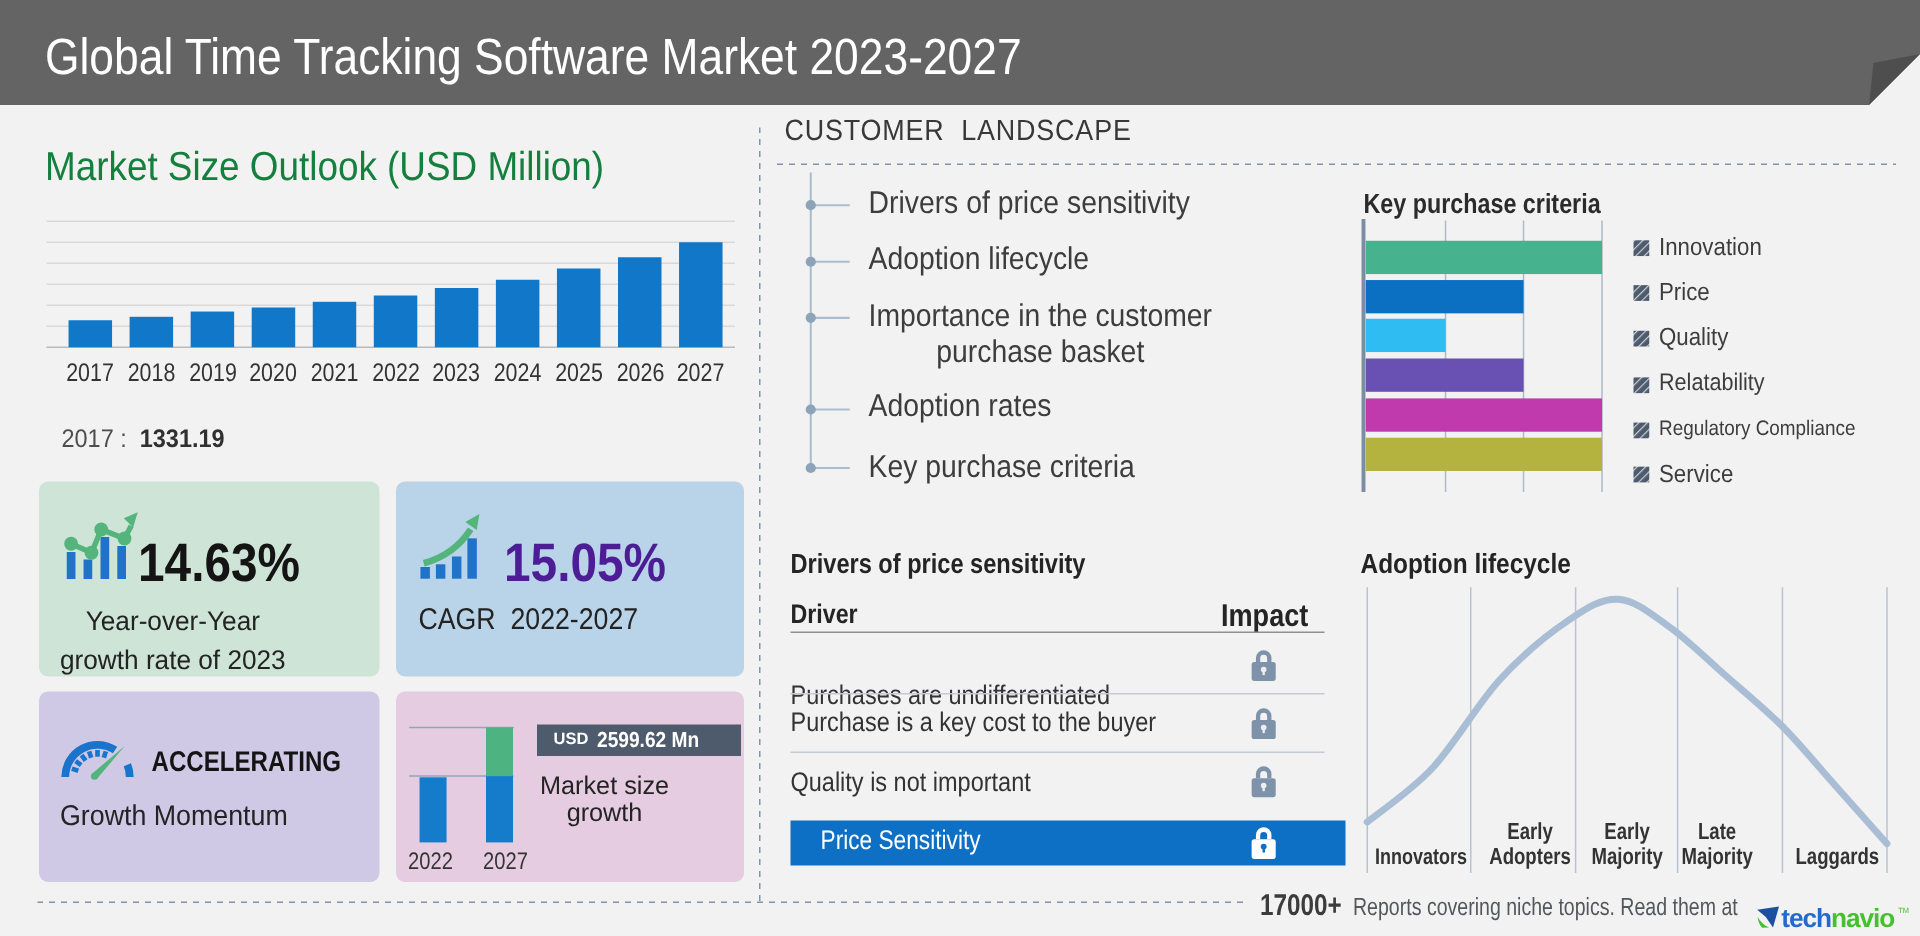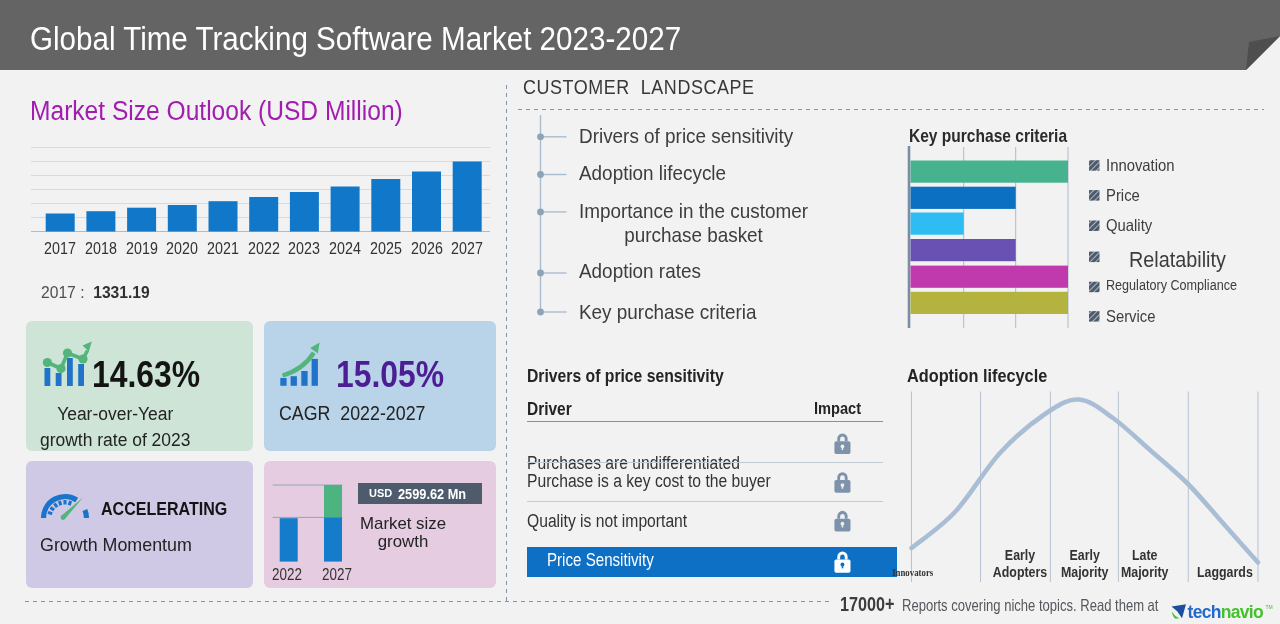--- a/index.html
+++ b/index.html
@@ -31,21 +31,21 @@
 </head>
 <body>
 
 <div class="abs" style="left:0;top:0;width:1280px;height:70px;background:#646464;"></div>
 <svg class="abs" style="left:1240px;top:30px;" width="40" height="40" viewBox="0 0 40 40">
   <polygon points="6,40 40,6 40,40" fill="#f2f2f3"></polygon>
   <polygon points="6,40 9,12 40,6" fill="#4e4e4e"></polygon>
 </svg>
 <div class="abs nw" style="left:30px;top:19px;color:#fff;font-size:34px;"><span class="sx87">Global Time Tracking Software Market 2023-2027</span></div>
 
-<div class="abs nw" style="left:30px;top:96px;color:#a21caf;font-size:27px;"><span class="sx91">Market Size Outlook (USD Million)</span></div>
+<div class="abs nw" style="left:30px;top:96px;color:#15803d;font-size:27px;"><span class="sx91">Market Size Outlook (USD Million)</span></div>
 
 <svg class="abs" style="left:0px;top:0px;" width="510" height="260" viewBox="0 0 510 260">
   <g stroke="#d9d9da" stroke-width="1">
     <line x1="31" y1="147.5" x2="490" y2="147.5"></line>
     <line x1="31" y1="161.5" x2="490" y2="161.5"></line>
     <line x1="31" y1="175.5" x2="490" y2="175.5"></line>
     <line x1="31" y1="189.5" x2="490" y2="189.5"></line>
     <line x1="31" y1="203.5" x2="490" y2="203.5"></line>
     <line x1="31" y1="217.5" x2="490" y2="217.5"></line>
   </g>
@@ -139,21 +139,21 @@
 
 <svg class="abs" style="left:264px;top:461px;" width="120" height="110" viewBox="0 0 120 110">
   <line x1="8.7" y1="24" x2="78.5" y2="24" stroke="#8fa6bb" stroke-width="1"></line>
   <line x1="8.7" y1="56.4" x2="78.5" y2="56.4" stroke="#8fa6bb" stroke-width="1"></line>
   <rect x="15.7" y="57.2" width="18" height="43.4" fill="#147ccb"></rect>
   <rect x="60" y="24" width="18" height="32.4" fill="#4cb381"></rect>
   <rect x="60" y="56.4" width="18" height="44.2" fill="#147ccb"></rect>
 </svg>
 <div class="xlab" style="left:267px;top:566px;width:40px;font-size:16px;">2022</div>
 <div class="xlab" style="left:317px;top:566px;width:40px;font-size:16px;">2027</div>
-<div class="abs" style="left:358px;top:483px;width:124px;height:21px;background:#4e5b6c;color:#fff;">
+<div class="abs" style="left:358px;top:483px;width:136px;height:21px;background:#4e5b6c;color:#fff;">
   <span class="abs nw" style="left:11px;top:4px;font-size:11px;font-weight:bold;">USD</span>
   <span class="abs nw" style="left:40px;top:2.5px;font-size:14.5px;font-weight:bold;"><span class="sx88">2599.62 Mn</span></span>
 </div>
 <div class="abs nw" style="left:360px;top:515px;font-size:17px;color:#232323;line-height:17.5px;"><span class="sx99">Market size<br>growth</span></div>
 
 <div class="abs vdash" style="left:506px;top:85px;height:516px;"></div>
 <div class="abs hdash" style="left:25px;top:601px;width:806px;"></div>
 
 <div class="abs nw" style="left:523px;top:76px;font-size:19.5px;font-weight:normal;color:#383838;"><span class="sx92" style="letter-spacing:0.6px;">CUSTOMER&nbsp; LANDSCAPE</span></div>
 <div class="abs hdash" style="left:518px;top:109px;width:746px;"></div>
@@ -206,27 +206,27 @@
     <rect x="189" y="50.1" width="10.5" height="10.5" fill="url(#hatch)"></rect>
     <rect x="189" y="80.5" width="10.5" height="10.5" fill="url(#hatch)"></rect>
     <rect x="189" y="111.6" width="10.5" height="10.5" fill="url(#hatch)"></rect>
     <rect x="189" y="141.7" width="10.5" height="10.5" fill="url(#hatch)"></rect>
     <rect x="189" y="171.1" width="10.5" height="10.5" fill="url(#hatch)"></rect>
   </g>
 </svg>
 <div class="abs nw" style="left:1106px;top:156px;font-size:16.5px;color:#3d3d3d;"><span class="sx90">Innovation</span></div>
 <div class="abs nw" style="left:1106px;top:186px;font-size:16.5px;color:#3d3d3d;"><span class="sx90">Price</span></div>
 <div class="abs nw" style="left:1106px;top:216px;font-size:16.5px;color:#3d3d3d;"><span class="sx90">Quality</span></div>
-<div class="abs nw" style="left:1129px;top:247px;font-size:22px;color:#3d3d3d;"><span class="sx90">Relatability</span></div>
+<div class="abs nw" style="left:1106px;top:247px;font-size:16px;color:#3d3d3d;"><span class="sx90">Relatability</span></div>
 <div class="abs nw" style="left:1106px;top:277px;font-size:14px;color:#3d3d3d;"><span class="sx90">Regulatory Compliance</span></div>
 <div class="abs nw" style="left:1106px;top:307px;font-size:16.5px;color:#3d3d3d;"><span class="sx90">Service</span></div>
 
 <div class="abs nw" style="left:527px;top:365px;font-size:18.5px;font-weight:bold;color:#242424;"><span class="sx85">Drivers of price sensitivity</span></div>
 <div class="abs nw" style="left:527px;top:399px;font-size:18px;font-weight:bold;color:#242424;"><span class="sx86">Driver</span></div>
-<div class="abs nw" style="left:814px;top:399px;font-size:17px;font-weight:bold;color:#242424;"><span class="sx86">Impact</span></div>
+<div class="abs nw" style="left:814px;top:399px;font-size:21px;font-weight:bold;color:#242424;"><span class="sx86">Impact</span></div>
 <div class="abs" style="left:527px;top:421px;width:356px;height:1px;background:#909090;"></div>
 <div class="abs nw" style="left:527px;top:433px;font-size:18px;color:#333;margin-top:20px;"><span class="sx87">Purchases are undifferentiated</span></div>
 <div class="abs" style="left:527px;top:462px;width:356px;height:1px;background:#c2cbd3;"></div>
 <div class="abs nw" style="left:527px;top:471px;font-size:18px;color:#333;text-decoration:underline;"><span class="sx87">Purchase is a key cost to the buyer</span></div>
 <div class="abs" style="left:527px;top:501px;width:356px;height:1px;background:#c2cbd3;"></div>
 <div class="abs nw" style="left:527px;top:511px;font-size:18px;color:#333;"><span class="sx87">Quality is not important</span></div>
 <div class="abs" style="left:527px;top:547px;width:370px;height:30px;background:#0e70c4;"></div>
 <div class="abs nw" style="left:547px;top:550px;font-size:18px;color:#fff;"><span class="sx84">Price Sensitivity</span></div>
 
 <svg class="abs" style="left:832px;top:431.5px;" width="24" height="160" viewBox="0 0 24 160">
@@ -256,21 +256,21 @@
     <line x1="11.5" y1="6.5" x2="11.5" y2="197"></line>
     <line x1="80.5" y1="6.5" x2="80.5" y2="197"></line>
     <line x1="150.4" y1="6.5" x2="150.4" y2="197"></line>
     <line x1="218.4" y1="6.5" x2="218.4" y2="197"></line>
     <line x1="288.3" y1="6.5" x2="288.3" y2="197"></line>
     <line x1="358" y1="6.5" x2="358" y2="197"></line>
   </g>
   <path d="M11.5,163 C 18.8,157.0 40.2,142.8 55.0,127.0 C 69.8,111.2 85.0,84.3 100.0,68.0 C 115.0,51.7 131.8,37.9 145.0,29.0 C 158.2,20.1 167.7,13.8 179.0,14.5 C 190.3,15.2 201.2,24.6 213.0,33.0 C 224.8,41.4 237.5,54.0 250.0,65.0 C 262.5,76.0 276.0,87.0 288.0,99.0 C 300.0,111.0 310.3,123.9 322.0,137.0 C 333.7,150.1 352.0,170.8 358.0,177.5" fill="none" stroke="#a9bed5" stroke-width="4.6" stroke-linecap="round"></path>
 </svg>
 
-<div class="abs" style="left:887px;top:547px;width:120px;text-align:left;font-size:11px;font-weight:bold;color:#333;line-height:16.5px;font-family:Liberation Serif, serif;"><span style="transform:scaleX(0.8);transform-origin:50% 50%;display:inline-block;">&nbsp;<br>Innovators</span></div>
+<div class="abs" style="left:887px;top:547px;width:120px;text-align:center;font-size:15px;font-weight:bold;color:#333;line-height:16.5px;"><span style="transform:scaleX(0.8);transform-origin:50% 50%;display:inline-block;">&nbsp;<br>Innovators</span></div>
 <div class="abs" style="left:960px;top:547px;width:120px;text-align:center;font-size:15.5px;font-weight:bold;color:#333;line-height:16.5px;"><span style="transform:scaleX(0.8);transform-origin:50% 50%;display:inline-block;">Early<br>Adopters</span></div>
 <div class="abs" style="left:1025px;top:547px;width:120px;text-align:center;font-size:15.5px;font-weight:bold;color:#333;line-height:16.5px;"><span style="transform:scaleX(0.8);transform-origin:50% 50%;display:inline-block;">Early<br>Majority</span></div>
 <div class="abs" style="left:1085px;top:547px;width:120px;text-align:center;font-size:15.5px;font-weight:bold;color:#333;line-height:16.5px;"><span style="transform:scaleX(0.8);transform-origin:50% 50%;display:inline-block;">Late<br>Majority</span></div>
 <div class="abs" style="left:1165px;top:547px;width:120px;text-align:center;font-size:15.5px;font-weight:bold;color:#333;line-height:16.5px;"><span style="transform:scaleX(0.8);transform-origin:50% 50%;display:inline-block;">&nbsp;<br>Laggards</span></div>
 
 <div class="abs nw" style="left:840px;top:593px;font-size:20px;font-weight:bold;color:#3c3c3c;"><span class="sx81">17000+</span></div>
 <div class="abs nw" style="left:902px;top:596px;font-size:16.5px;color:#54575b;"><span class="sx79">Reports covering niche topics. Read them at</span></div>
 <svg class="abs" style="left:1168px;top:602px;" width="112" height="22" viewBox="0 0 112 22">
   <polygon points="3.5,4.5 18,2.3 14,16.3 9.2,9.3" fill="#1c4f9e"></polygon>
   <path d="M3.8,9.3 C 5.5,12.3 8,15 11.5,16.4 L6.8,16.5 C 5,14.5 4,11.9 3.8,9.3 Z" fill="#45c02f"></path>

